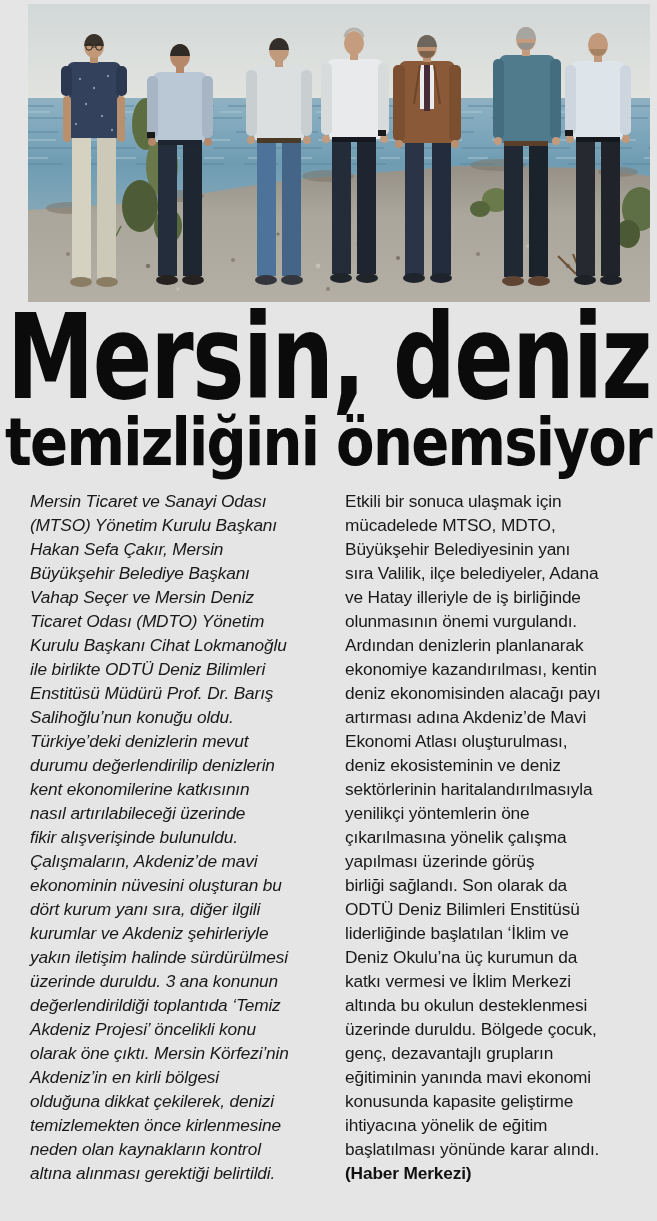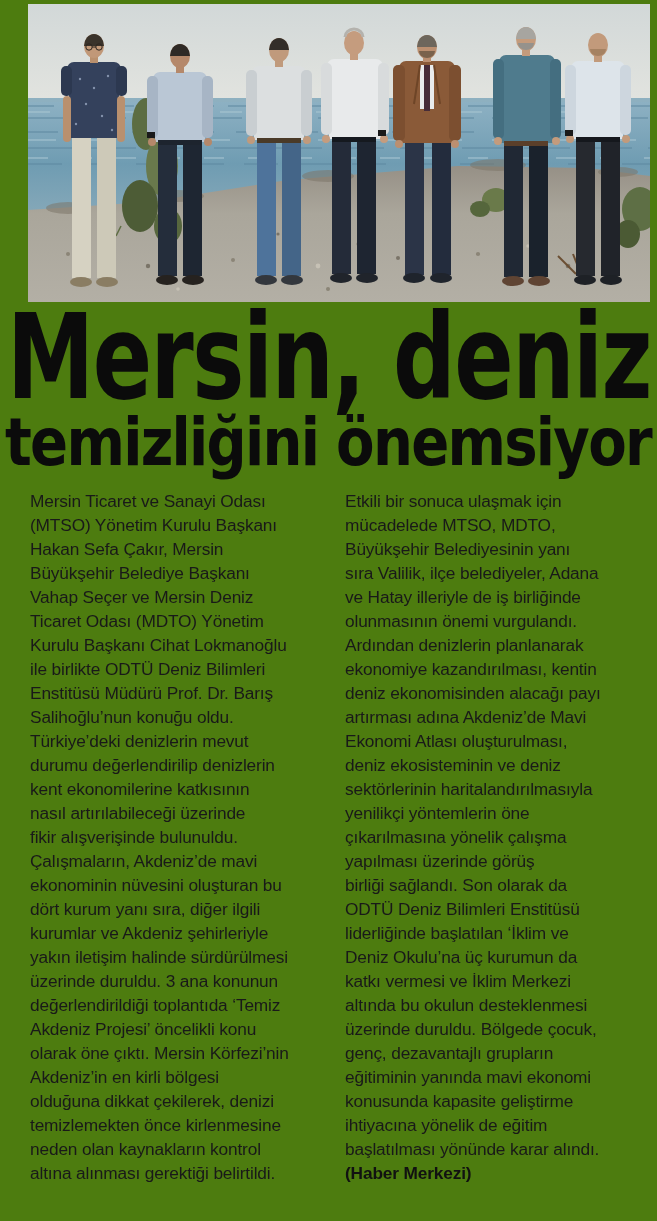--- a/index.html
+++ b/index.html
@@ -1,32 +1,32 @@
 <!DOCTYPE html>
 <html><head>
 <meta charset="utf-8">
 <style>
   html,body{margin:0;padding:0;background:#ffffff;}
   .page{
-    position:relative;width:657px;height:1221px;background:#4d7c0f;
+    position:relative;width:657px;height:1221px;background:#e5e5e5;
     overflow:hidden;font-family:"Liberation Sans",sans-serif;
   }
   .photo{position:absolute;left:28px;top:4px;width:622px;height:298px;}
   .photo svg{display:block;}
   .headline{position:absolute;left:0;top:300px;width:657px;height:184px;}
   .headline svg text{
     font-family:"DejaVu Sans","Liberation Sans",sans-serif;
     font-weight:bold;fill:#0b0b0b;letter-spacing:-2px;
   }
   .col{
     position:absolute;top:489px;width:314px;
     font-size:17.3px;line-height:24px;letter-spacing:-0.15px;
     color:#191919;white-space:pre-line;
   }
-  .col-left{left:30px;}
+  .col-left{left:30px;font-style:italic;}
   .col-right{left:345px;}
   .byline{display:block;font-weight:bold;color:#111111;}
 </style>
 </head>
 <body>
 
 <div class="page">
 
   <div class="photo">
     <svg width="622" height="298" viewBox="0 0 622 298">

